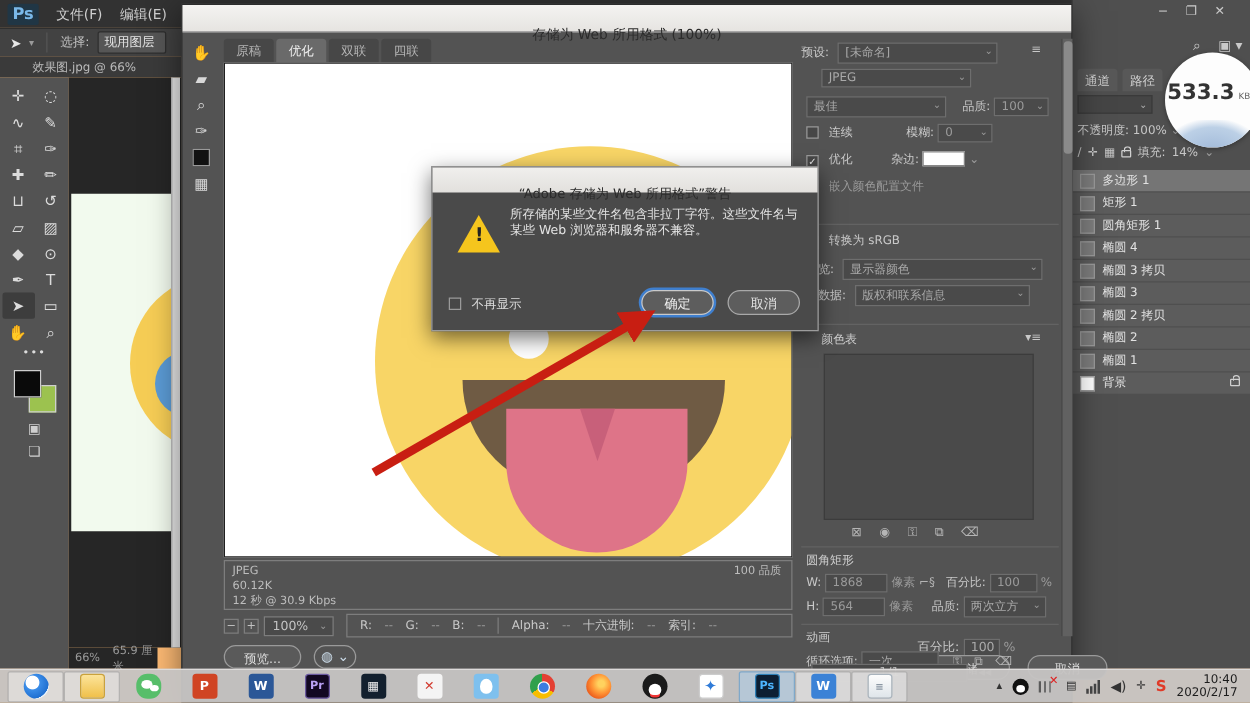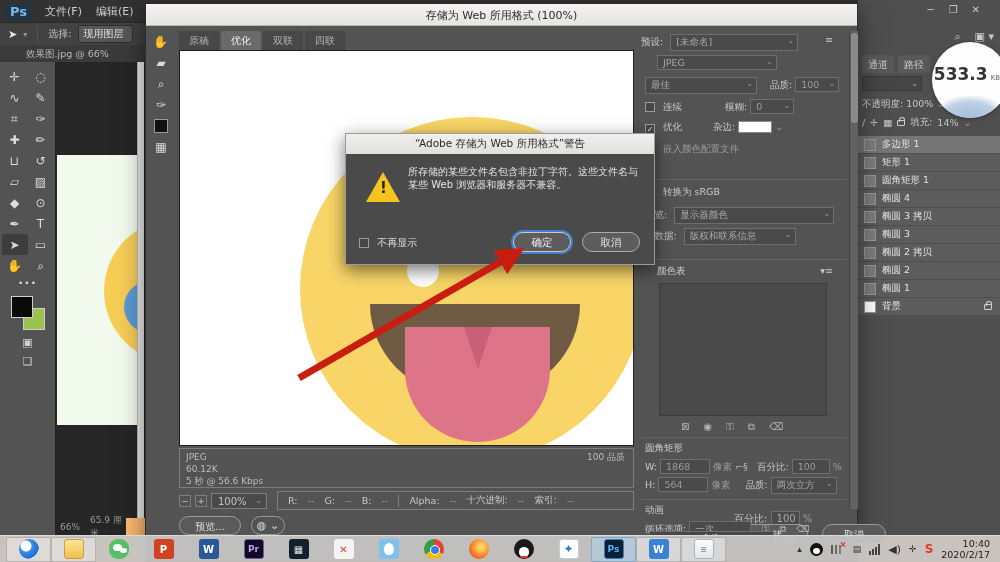--- a/index.html
+++ b/index.html
@@ -55,21 +55,21 @@
   .lockicon { display:inline-block; width:8px; height:6px; border:1px solid #d0d0d0; border-radius:1px; position:relative; }
   .lockicon::before { content:""; position:absolute; top:-4px; left:1px; width:4px; height:4px; border:1px solid #d0d0d0; border-bottom:none; border-radius:3px 3px 0 0; }
 
   #speed-badge { left:893px; top:42px; width:76px; height:76px; border-radius:50%; background:#fdfdfd; box-shadow:0 1px 4px rgba(0,0,0,.35); overflow:hidden; text-align:center; z-index:20;margin-left:39px; }
   #speed-value { font-size:17px; color:#333; font-weight:bold; margin-top:22px; display:inline-block; }
   #speed-unit { font-size:7px; color:#666; }
   #speed-hill { position:absolute; left:0; bottom:0; width:76px; height:22px; background:radial-gradient(ellipse at 50% 120%, #9fb8d8 0%, #bcd0e6 55%, rgba(255,255,255,0) 75%); }
 
   
   #sfw { left:145px; top:3px; width:713px; height:559px; background:#535353; border:1px solid #2c2c2c; box-shadow:0 6px 24px rgba(0,0,0,.5); z-index:10; }
-  #sfw-titlebar { position:absolute; left:0; top:0; width:100%; height:22px; background:linear-gradient(#f4f3f1,#e6e4e1); color:#2b2b2b; font-size:11px; text-align:center; padding-top:4px; border-bottom:1px solid #b8b8b8; }
+  #sfw-titlebar { position:absolute; left:0; top:0; width:100%; height:22px; background:linear-gradient(#f4f3f1,#e6e4e1); color:#2b2b2b; font-size:11px; text-align:center; padding-top:16px; border-bottom:1px solid #b8b8b8; }
   #sfw-tools { position:absolute; left:2px; top:27px; width:26px; display:flex; flex-direction:column; gap:7px; align-items:center; color:#d8d8d8; font-size:12px; padding-top:4px; }
   #sfw-swatch { width:14px; height:14px; background:#111; border:1px solid #999; }
   #sfw-tabs { position:absolute; left:33px; top:27px; height:19px; display:flex; gap:2px; }
   .sfw-tab { padding:3px 10px 0 10px; background:#474747; color:#b5b5b5; font-size:10px; border-radius:3px 3px 0 0; }
   .sfw-tab.active { background:#6a6a6a; color:#f0f0f0; }
   #sfw-preview { position:absolute; left:33px; top:46px; width:455px; height:396px; background:#fff; border:1px solid #1f1f1f; overflow:hidden; }
   #emoji-face { position:absolute; left:120px; top:66px; width:344px; height:344px; border-radius:50%; background:#f8d566; }
   #emoji-eye { position:absolute; left:227px; top:204px; width:32px; height:32px; border-radius:50%; background:#fff; }
   #emoji-mouth { position:absolute; left:190px; top:253px; width:210px; height:90px; border-radius:0 0 105px 105px; background:#6f5b44; }
   #emoji-tongue { position:absolute; left:225px; top:276px; width:145px; height:115px; border-radius:0 0 72px 72px; background:#de7488; }
@@ -99,21 +99,21 @@
   #colortable-icons { position:absolute; left:40px; top:390px; width:150px; color:#b5b5b5; letter-spacing:14px; font-size:10px; }
   .sec-title { color:#cfcfcf; }
   .hr { position:absolute; left:0; width:206px; border-top:1px solid #636363; }
   #framebar { position:absolute; left:8px; top:500px; width:125px; height:15px; background:#474747; border:1px solid #6e6e6e; text-align:center; color:#b5b5b5; padding-top:1px; }
   #frame-arrows { position:absolute; left:142px; top:502px; color:#b5b5b5; }
   #sfw-scrollbar { position:absolute; left:703px; top:27px; width:9px; height:478px; background:#616161; border-left:1px solid #444; }
   #sfw-scroll-thumb { position:absolute; left:1px; top:2px; width:7px; height:90px; background:#8a8a8a; border-radius:3px; }
 
   
   #warn { left:345px; top:133px; width:310px; height:132px; background:#4a4a4a; border:1px solid #9c9c9c; box-shadow:0 5px 16px rgba(0,0,0,.55); z-index:30; }
-  #warn-titlebar { position:absolute; left:0; top:0; width:100%; height:20px; background:linear-gradient(#f0efed,#e2e0dd); color:#2b2b2b; font-size:10.5px; text-align:center; padding-top:3px; }
+  #warn-titlebar { position:absolute; left:0; top:0; width:100%; height:20px; background:linear-gradient(#f0efed,#e2e0dd); color:#2b2b2b; font-size:10.5px; text-align:center; padding-top:14px; }
   #warn-icon { position:absolute; left:20px; top:38px; width:0; height:0; border-left:17px solid transparent; border-right:17px solid transparent; border-bottom:30px solid #f5c51d; }
   #warn-icon::after { content:"!"; position:absolute; left:-3px; top:7px; color:#222; font-weight:bold; font-size:15px; }
   #warn-msg { position:absolute; left:62px; top:31px; width:238px; color:#e3e3e3; font-size:10px; line-height:13px; }
   #warn-check { position:absolute; left:13px; top:102px; color:#dcdcdc; font-size:10px; }
   #warn-ok { position:absolute; left:167px; top:98px; width:58px; height:20px; background:#5d5d5d; border:1px solid #c9c9c9; border-radius:11px; color:#f0f0f0; font-size:10.5px; text-align:center; padding-top:3px; box-shadow:0 0 0 2px #3f7fce; }
   #warn-cancel { position:absolute; left:236px; top:98px; width:58px; height:20px; background:#5d5d5d; border:1px solid #a9a9a9; border-radius:11px; color:#e3e3e3; font-size:10.5px; text-align:center; padding-top:3px; }
 
   #arrow-overlay { left:0; top:0; width:1000px; height:562px; z-index:40; pointer-events:none; }
 
   
@@ -326,21 +326,21 @@
       <div id="emoji-eye"></div>
       <div id="emoji-mouth"></div>
       <div id="emoji-tongue">
         <div id="emoji-notch"></div>
       </div>
     </div>
 
     <div id="sfw-infobox">
       <div>JPEG</div>
       <div>60.12K</div>
-      <div>5 秒 @ 56.6 Kbps</div>
+      <div>12 秒 @ 30.9 Kbps</div>
       <span id="sfw-info-quality">100 品质</span>
     </div>
 
     <div id="sfw-zoomrow">
       <span class="mini-btn">−</span>
       <span class="mini-btn">+</span>
       <span id="sfw-zoom-dd">
           <span>100%</span>
           <span class="dd">⌄</span>
         </span>
@@ -408,21 +408,21 @@
       <div class="srow" style="top:155px;">
         <span class="cb" style="margin-left:4px;">✓</span>
         <span>转换为 sRGB</span>
       </div>
       <div class="srow" style="top:176px;">
         <span class="lab" style="margin-left:4px;">预览:</span>
         <span class="fld" style="width:160px;margin-left:4px;"><span>显示器颜色</span><span class="dd">⌄</span></span>
       </div>
       <div class="srow" style="top:197px;">
         <span class="lab" style="margin-left:4px;">元数据:</span>
-        <span class="fld" style="width:112px;margin-left:4px;"><span>版权和联系信息</span><span class="dd">⌄</span></span>
+        <span class="fld" style="width:140px;margin-left:4px;"><span>版权和联系信息</span><span class="dd">⌄</span></span>
       </div>
       <div class="hr" style="top:228px;"></div>
       <div class="srow" style="top:234px;">
         <span class="sec-title" style="margin-left:16px;">颜色表</span>
         <span style="float:right;margin-right:14px;">▾≡</span>
       </div>
       <div id="colortable-box"></div>
       <div id="colortable-icons">
         <span>⊠</span><span>◉</span><span>⚿</span><span>⧉</span><span>⌫</span>
       </div>

